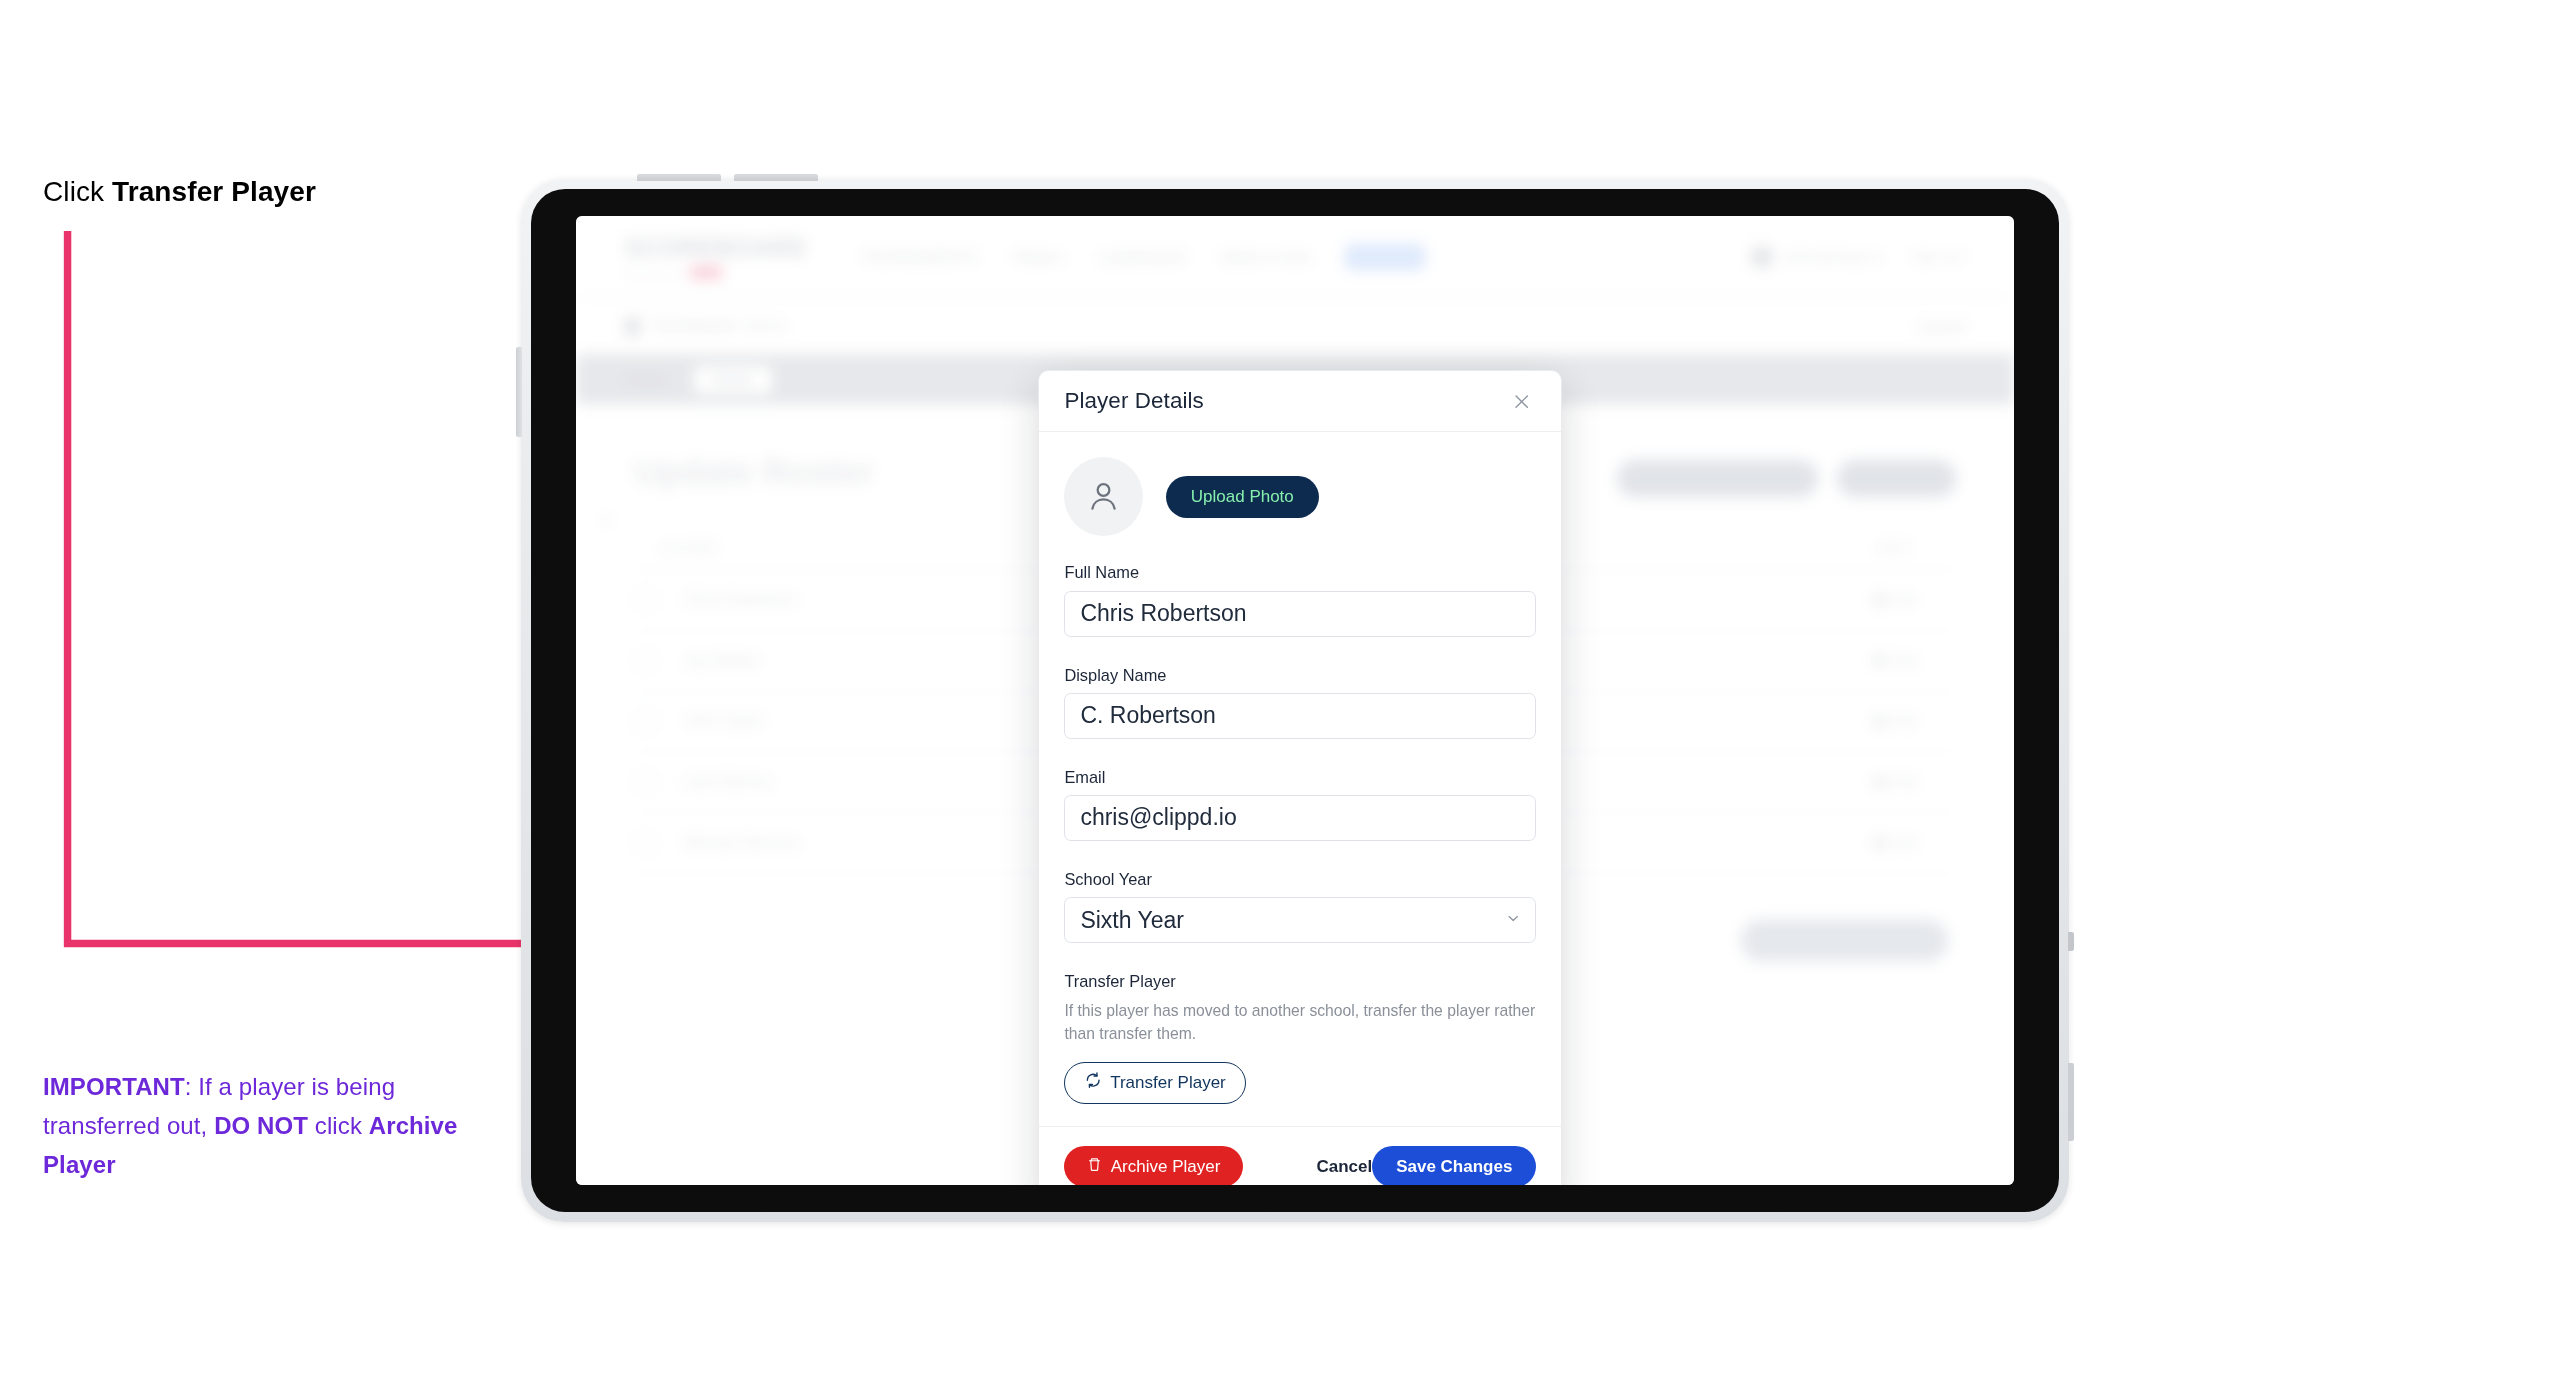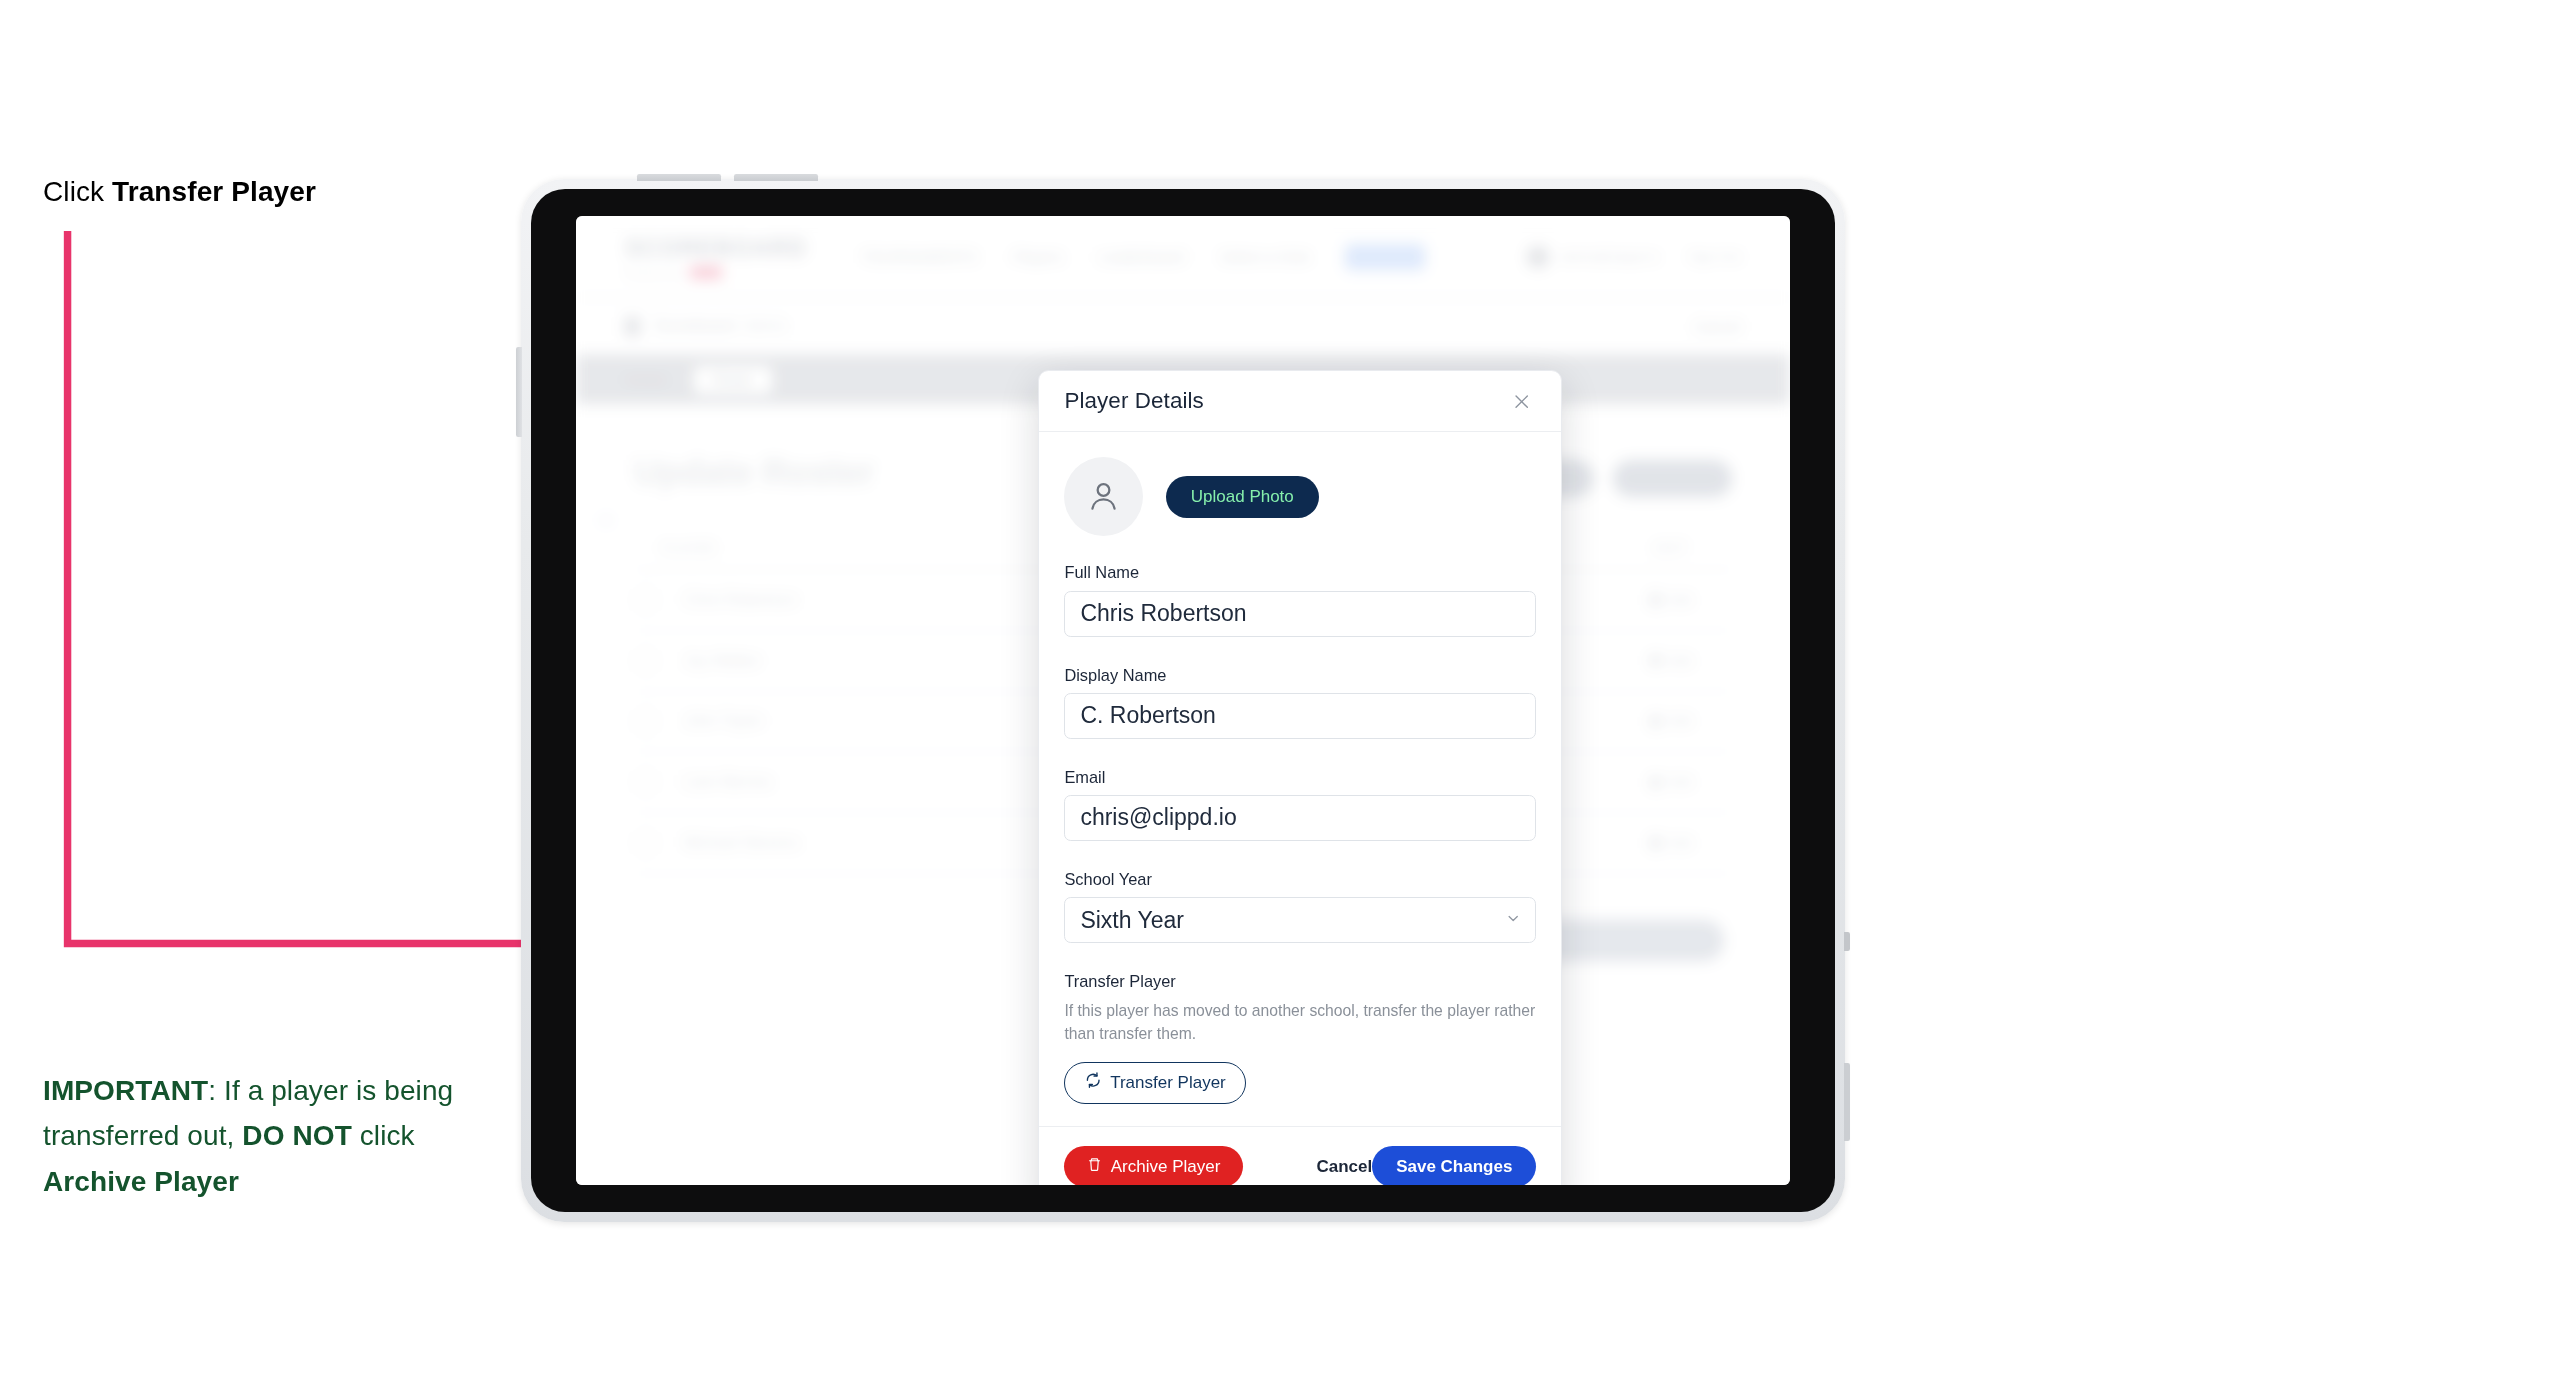--- a/index.html
+++ b/index.html
@@ -21,41 +21,41 @@
     font-size: 28px;
     line-height: 1.35;
     color: #000;
     letter-spacing: 0.1px;
     white-space: nowrap;
   }
   .anno-bottom {
     position: absolute;
     left: 43px; top: 1068px;
     width: 448px;
-    font-size: 28px;
+    font-size: 24px;
     line-height: 1.62;
-    color: #14532d;
+    color: #6d28d9;
     letter-spacing: 0.1px;
   }
   .b { font-weight: bold; }
 
   
   .arrow-svg {
     position: absolute;
     left: 60px; top: 231px;
     width: 970px; height: 746px;
     overflow: visible;
     pointer-events: none;
   }
 
   
   .device {
     position: absolute;
     left: 521px; top: 179px;
-    width: 1324px; height: 1043px;
+    width: 1548px; height: 1043px;
     background: linear-gradient(180deg,#f2f3f5 0%, #e8eaec 35%, #dcdfe3 100%);
     border-radius: 43px;
     box-shadow: 0 1.5px 7.5px rgba(0,0,0,.10);
     padding: 10.4px;
   }
   .device-inner {
     position: relative;
     width: 100%; height: 100%;
     background: #0d0d0e;
     border-radius: 34px;

